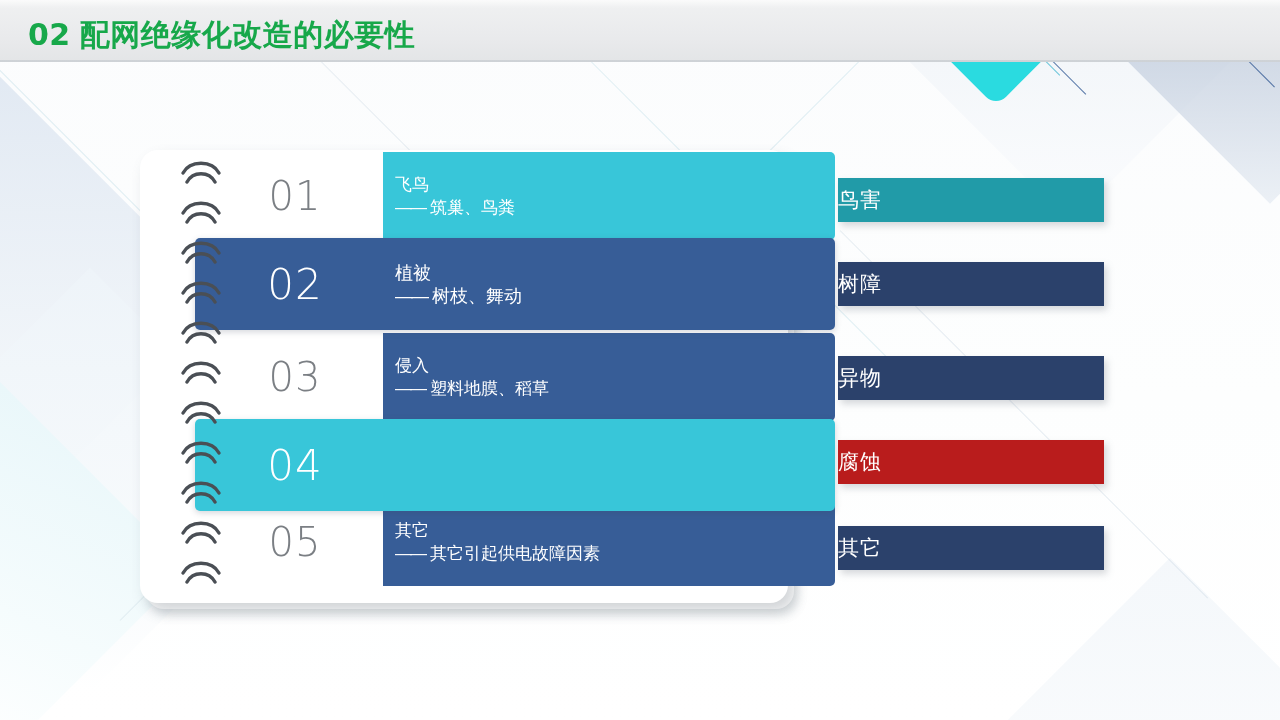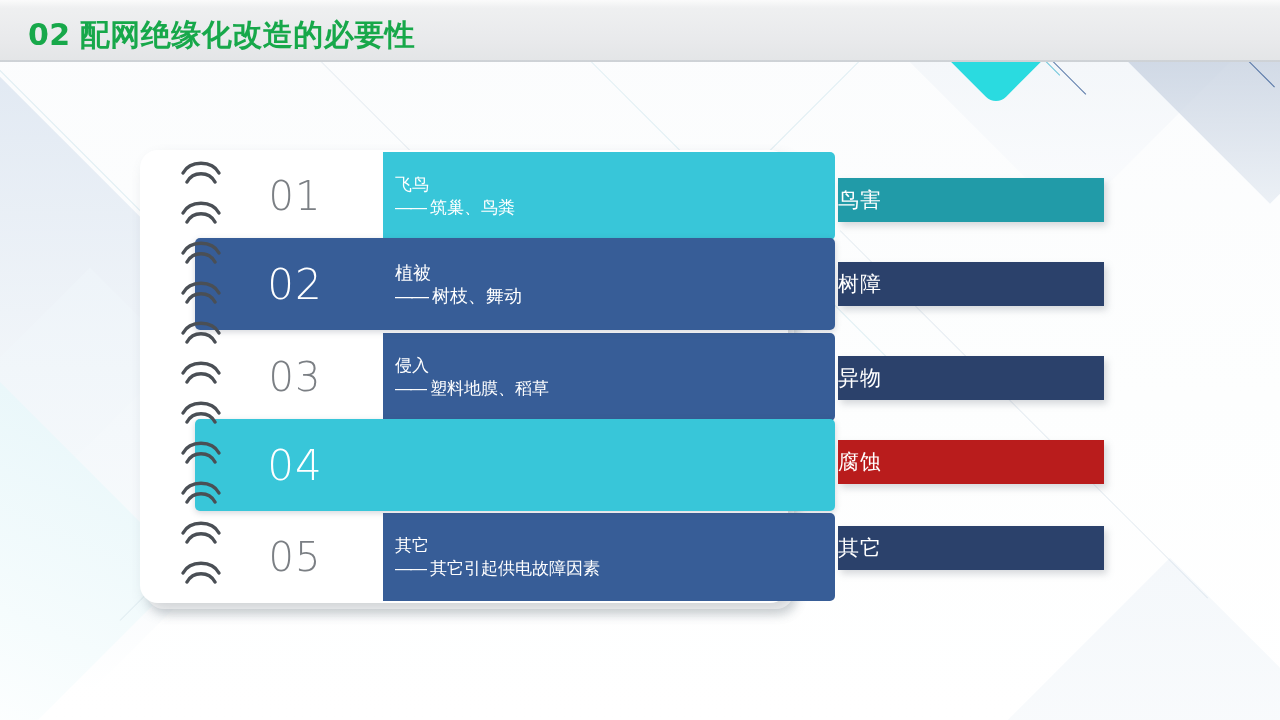--- a/index.html
+++ b/index.html
@@ -369,21 +369,21 @@
         <div class="row-sub"><span class="dash">——</span><span>塑料地膜、稻草</span></div>
       </div>
     </div>
 
     <div class="row active" style="top:271px;padding-left:44px;">
 
       <div class="row-bar" style="background:#38c6d9;"></div>
       <div class="row-num">04</div>
     </div>
 
-    <div class="row" style="top:363px;">
+    <div class="row" style="top:348px;">
       <div class="row-white"></div>
       <div class="row-bar" style="background:#375d97;"></div>
       <div class="row-num">05</div>
       <div class="row-text">
         <div class="row-title">其它</div>
         <div class="row-sub"><span class="dash">——</span><span>其它引起供电故障因素</span></div>
       </div>
     </div>
 
   </div>

